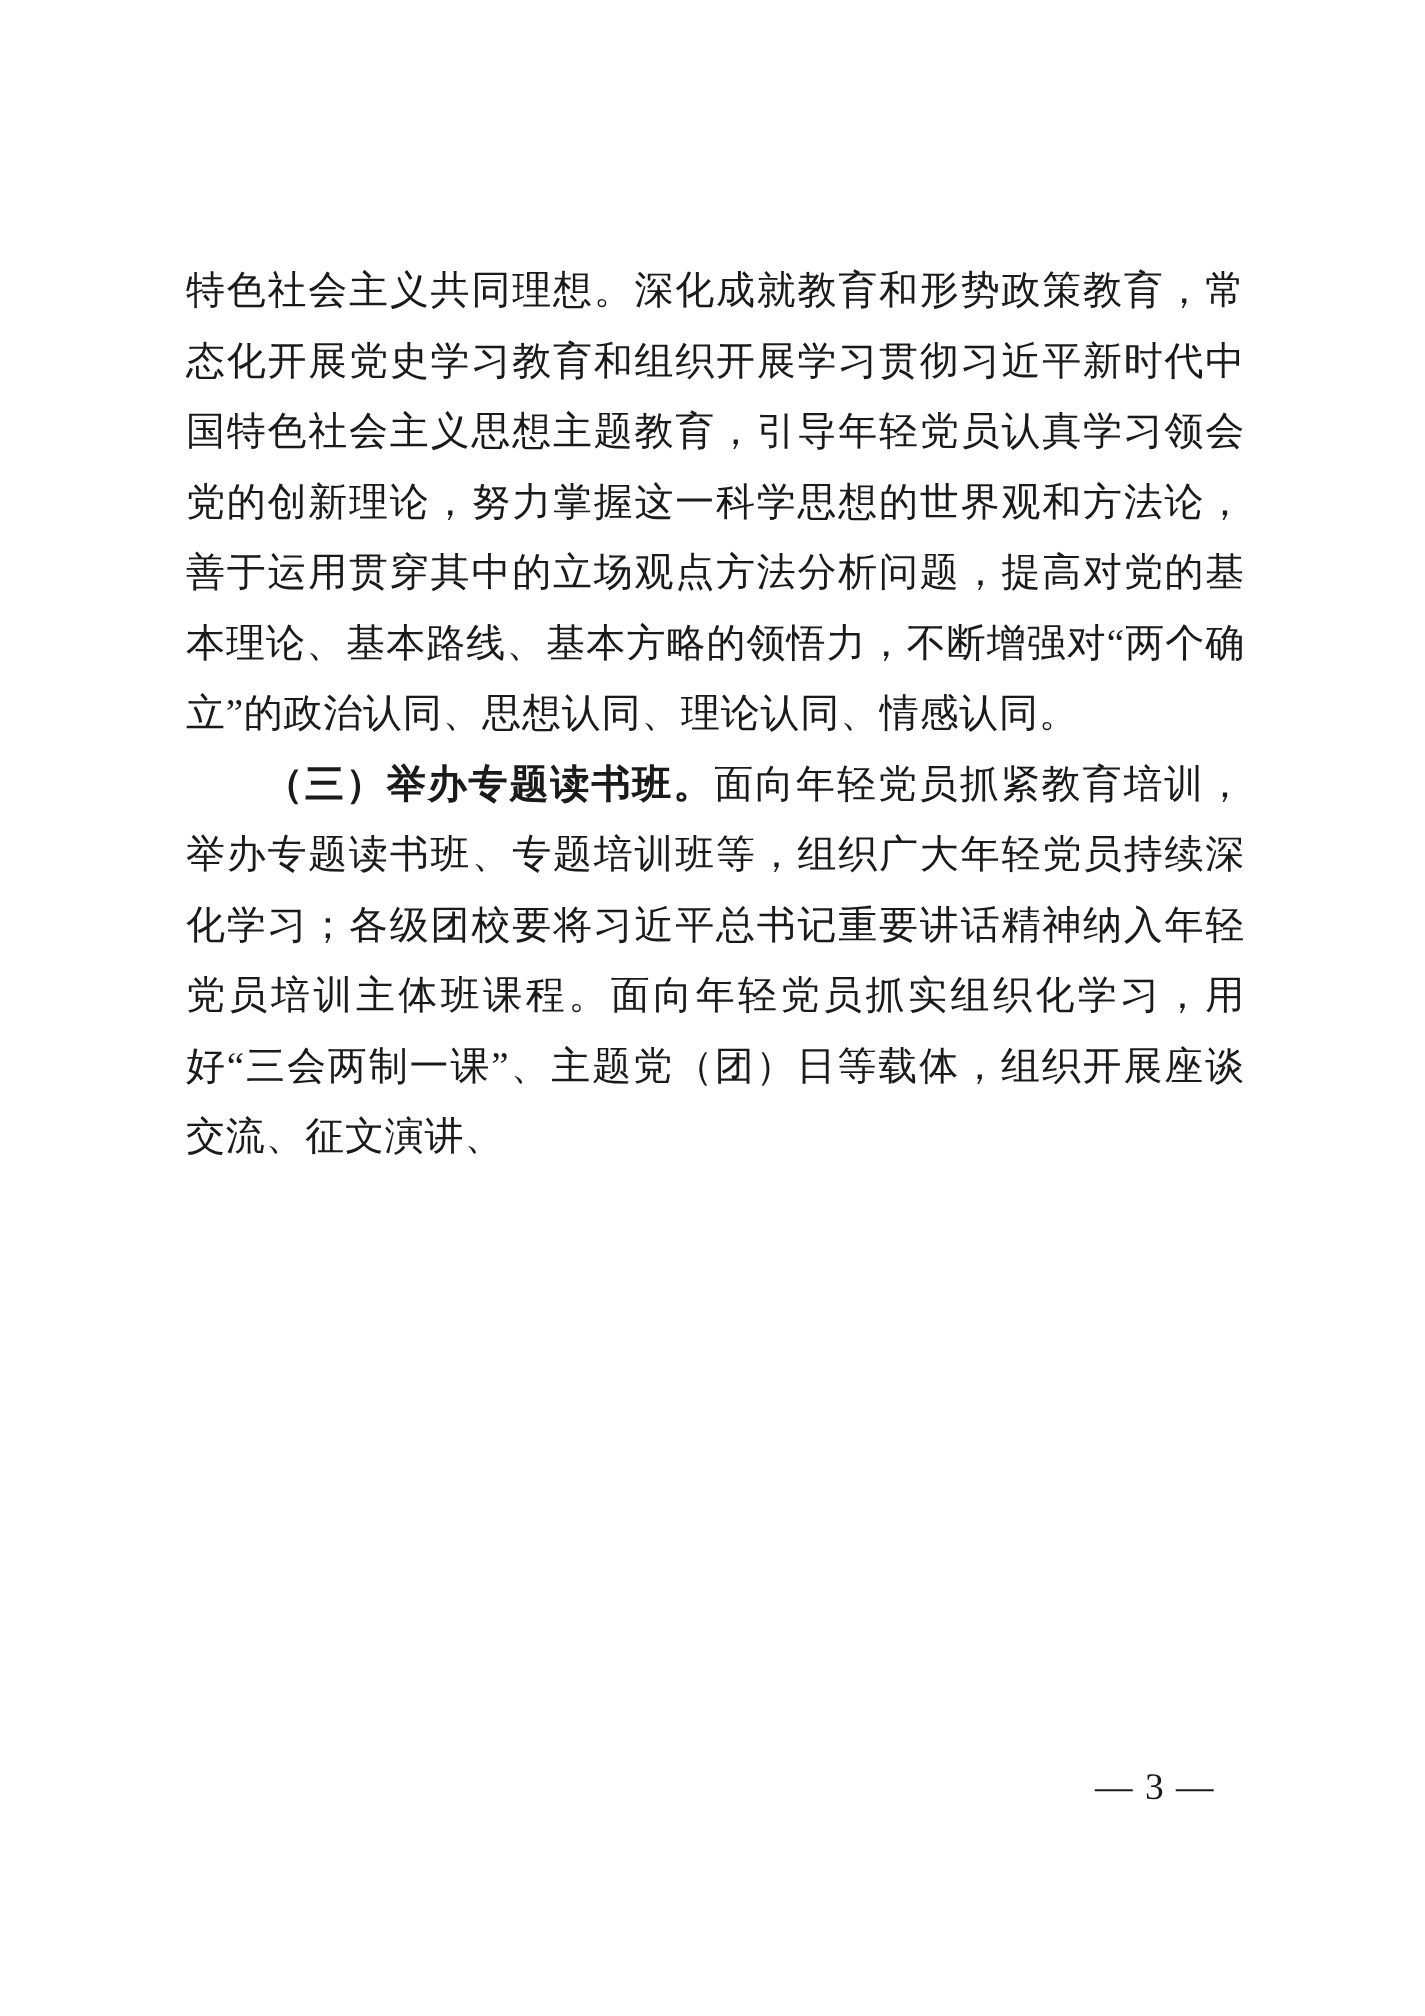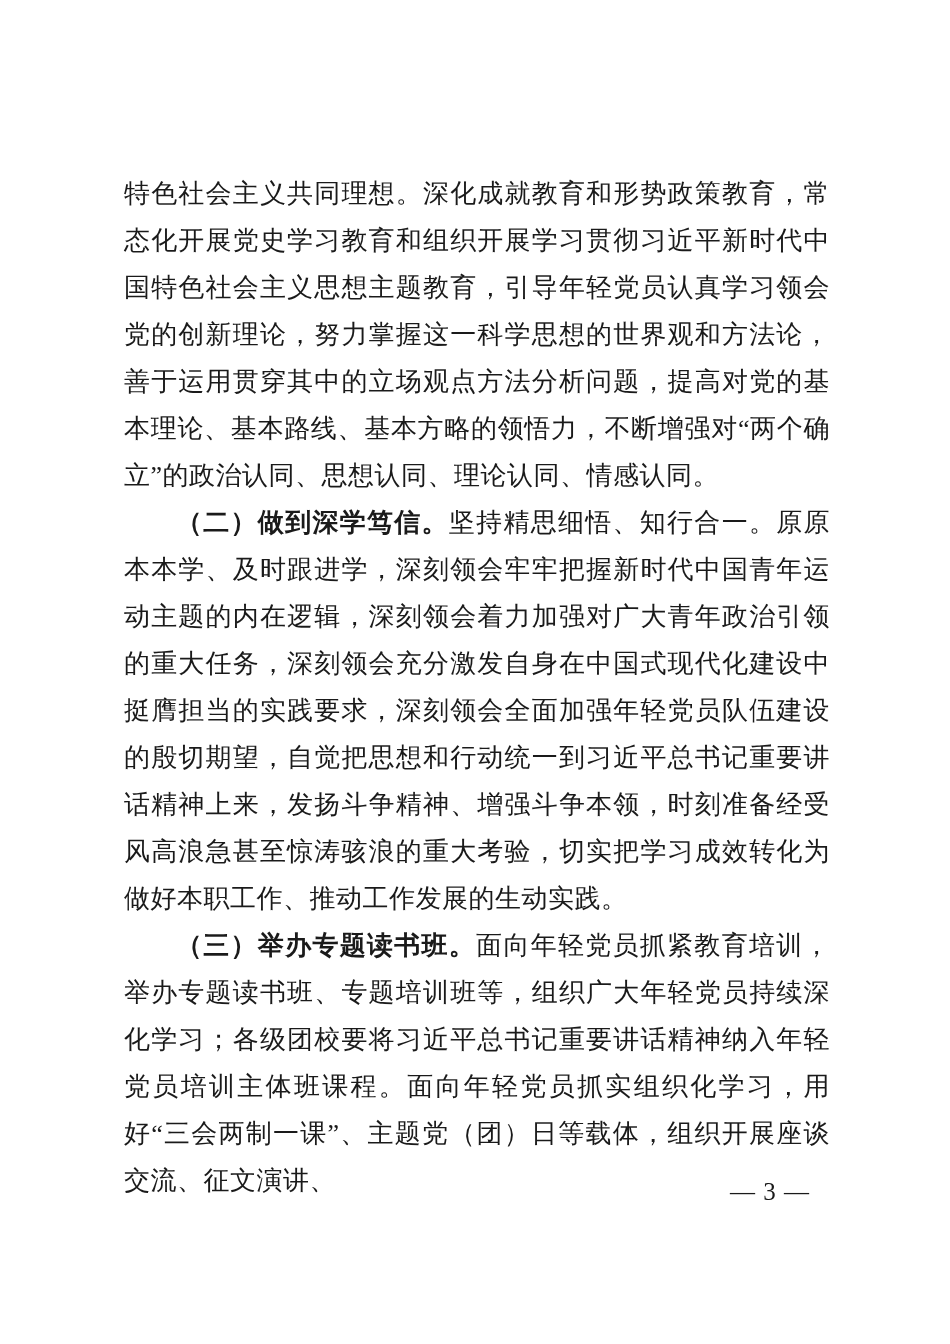--- a/index.html
+++ b/index.html
@@ -48,20 +48,19 @@
   }
 </style>
 </head>
 <body>
 
 <div class="page">
   <div class="content">
 
     <p class="para"><span>特色社会主义共同理想。深化成就教育和形势政策教育，常态化开展党史学习教育和组织开展学习贯彻习近平新时代中国特色社会主义思想主题教育，引导年轻党员认真学习领会党的创新理论，努力掌握这一科学思想的世界观和方法论，善于运用贯穿其中的立场观点方法分析问题，提高对党的基本理论、基本路线、基本方略的领悟力，不断增强对“两个确立”的政治认同、思想认同、理论认同、情感认同。</span></p>
 
-    <p class="para indent"><span class="lead">（二）做到深学笃信。</span><span>坚持精思细悟、知行合一。原原本本学、及时跟进学，深刻领会牢牢把握新时代中国青年运动主题的内在逻辑，深刻领会着力加强对广大青年政治引领的重大任务，深刻领会充分激发自身在中国式现代化建设中挺膺担当的实践要求，深刻领会全面加强年轻党员队伍建设的殷切期望，自觉把思想和行动统一到习近平总书记重要讲话精神上来，发扬斗争精神、增强斗争本领，时刻准备经受风高浪急甚至惊涛骇浪的重大考验，切实把学习成效转化为做好本职工作、推动工作发展的生动实践。</span></p>
 
     <p class="para indent"><span class="lead">（三）举办专题读书班。</span><span>面向年轻党员抓紧教育培训，举办专题读书班、专题培训班等，组织广大年轻党员持续深化学习；各级团校要将习近平总书记重要讲话精神纳入年轻党员培训主体班课程。面向年轻党员抓实组织化学习，用好“三会两制一课”、主题党（团）日等载体，组织开展座谈交流、征文演讲、</span></p>
 
   </div>
 
   <div class="page-number">— 3 —</div>
 </div>
 
 </body></html>

